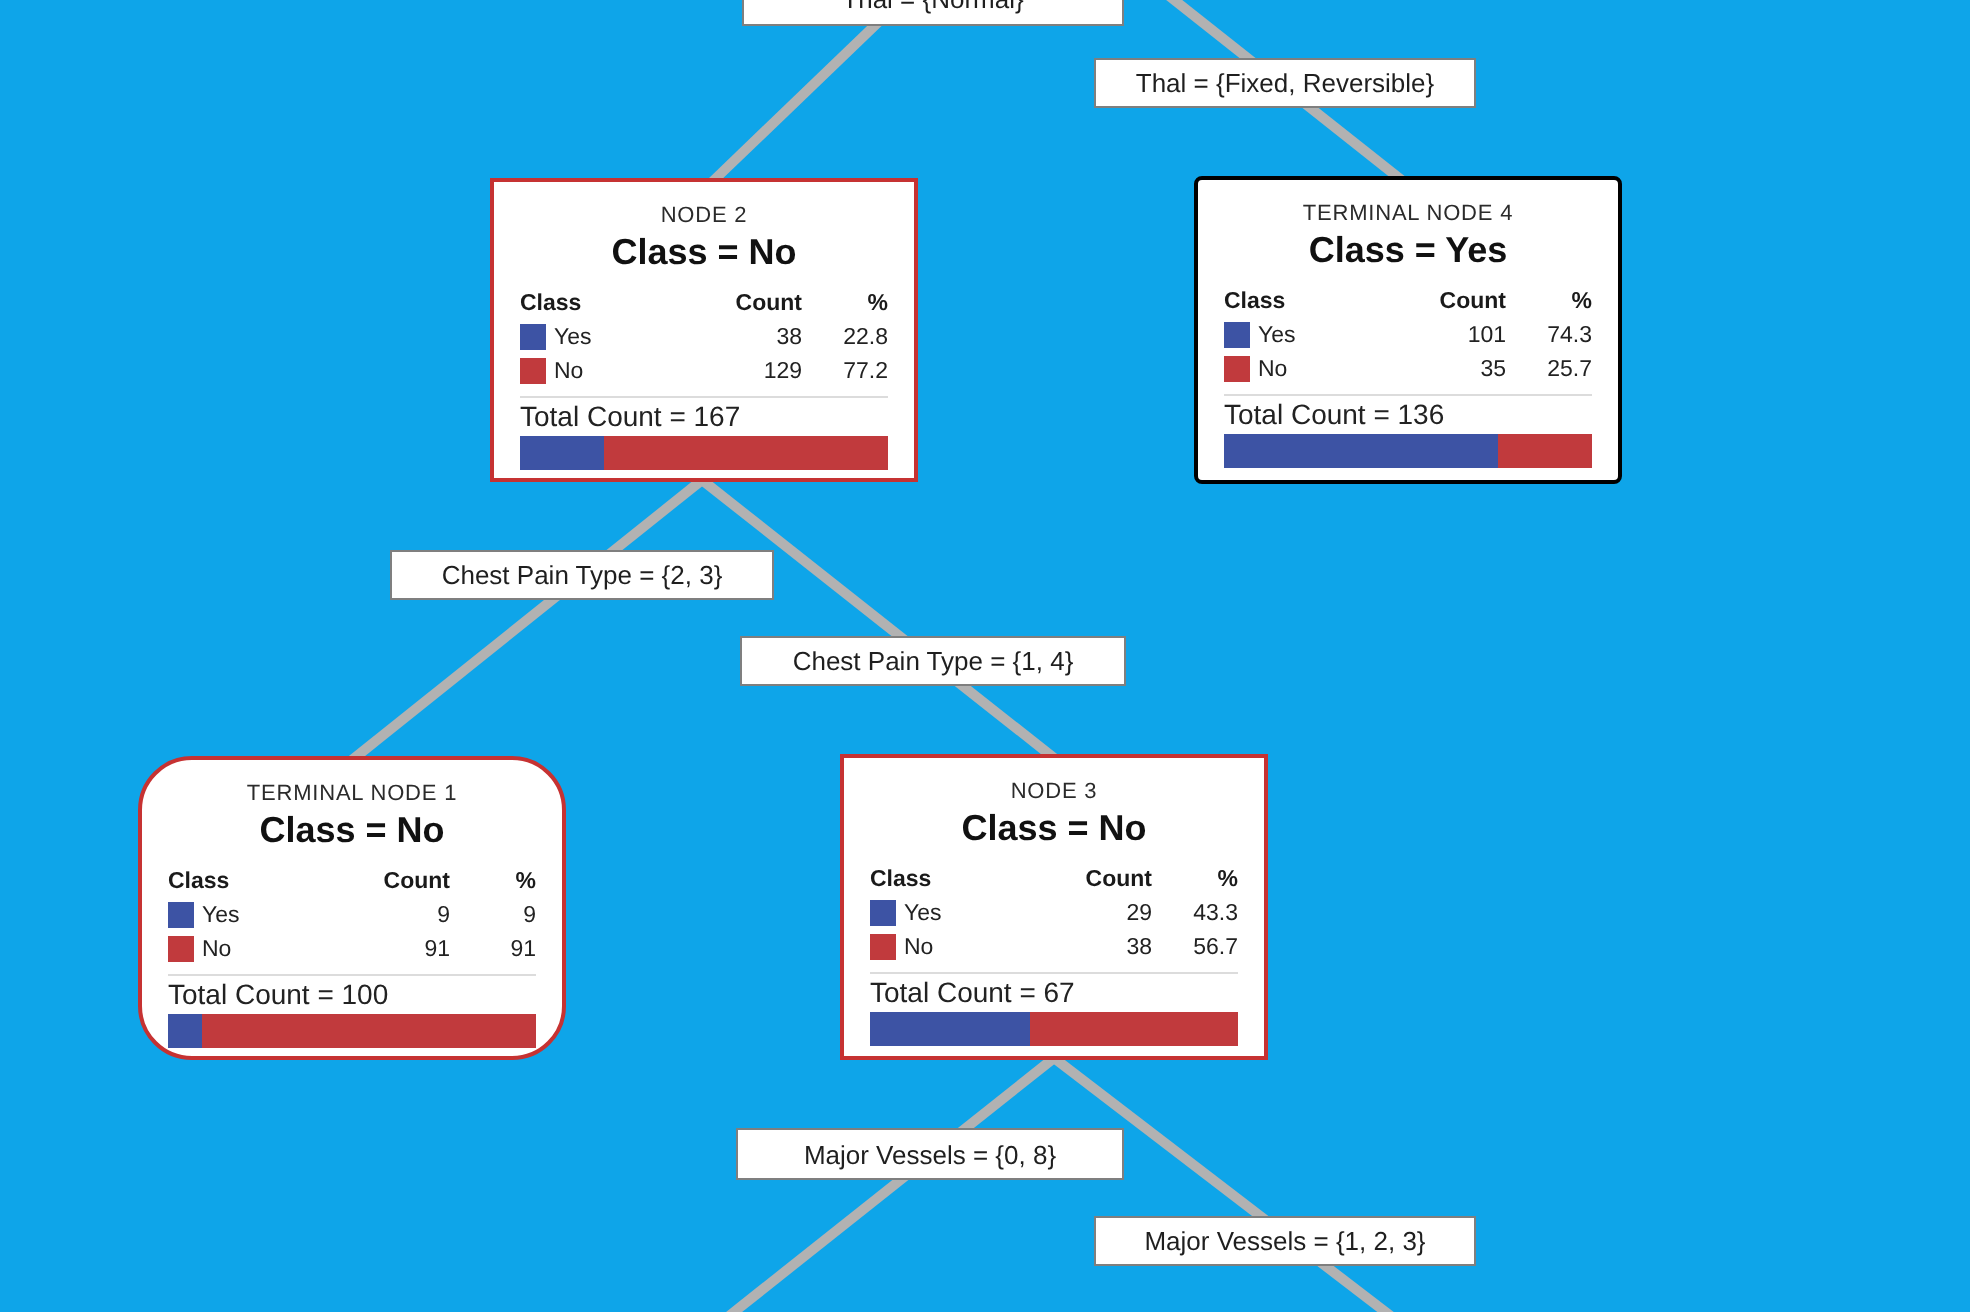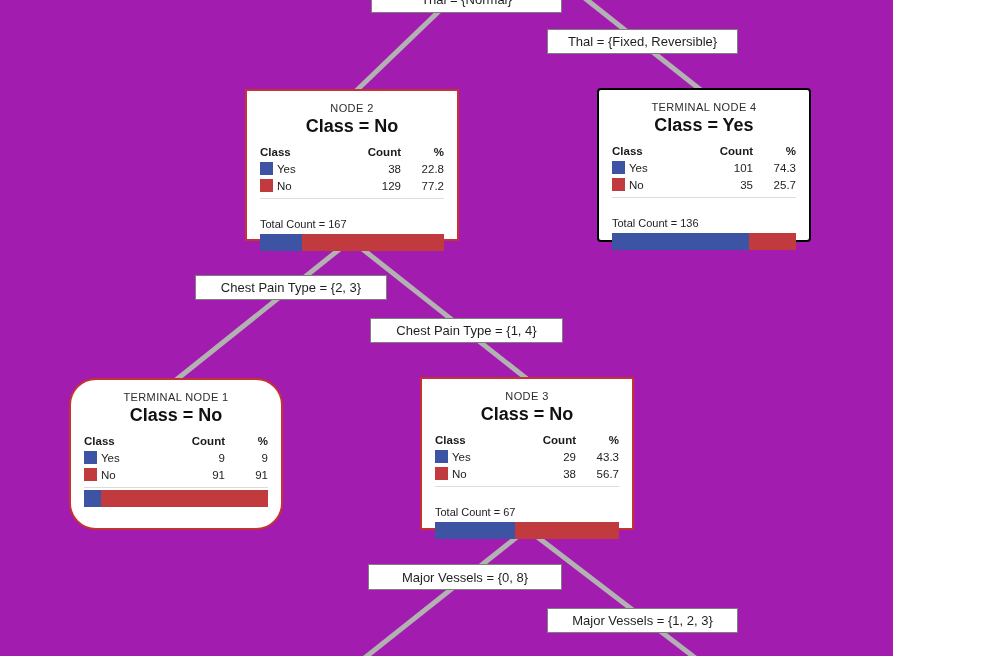--- a/index.html
+++ b/index.html
@@ -1,17 +1,17 @@
 <!DOCTYPE html>
 <html><head>
 <meta charset="utf-8">
 <style>
   html,body{margin:0;padding:0;background:#ffffff;}
   .canvas{
-    position:relative;width:893px;height:656px;overflow:hidden;background:#a21caf;
+    position:relative;width:985px;height:656px;overflow:hidden;background:#0ea5e9;
     font-family:"Liberation Sans",sans-serif;
     text-decoration:underline;
   }
   svg.edges{position:absolute;left:0;top:0;z-index:0;}
   svg.edges line{stroke:#b2b2b2;stroke-width:5;}
 
   
   .edge-label{
     position:absolute;z-index:2;background:#ffffff;border:1px solid #7f7f7f;
     display:flex;align-items:center;justify-content:center;
@@ -37,21 +37,21 @@
   }
   .trow{display:flex;align-items:center;height:17px;font-size:11.5px;color:#222222;}
   .trow.thead{font-weight:bold;color:#1a1a1a;}
   .swatch{width:13px;height:13px;margin-right:4px;flex:0 0 auto;}
   .swatch.blue{background:#3d53a4;}
   .swatch.red{background:#c13a3d;}
   .tlabel{flex:1 1 auto;text-align:left;}
   .tcount{flex:0 0 50px;text-align:right;}
   .tpct{flex:0 0 43px;text-align:right;}
   .sep{height:1px;background:#dcdcdc;margin-top:4px;}
-  .total{font-size:11px;color:#222222;line-height:15px;margin-top:18px;}
+  .total{font-size:14px;color:#222222;line-height:15px;margin-top:2px;}
   .bar{display:flex;height:17px;margin-top:2px;overflow:hidden;}
   .bar-yes{background:#3d53a4;height:100%;}
   .bar-no{background:#c13a3d;height:100%;}
 </style>
 </head>
 <body>
 
 <div class="canvas">
 
   <svg class="edges" width="985" height="656">
@@ -140,20 +140,21 @@
       <span class="tcount">9</span>
       <span class="tpct">9</span>
     </div>
     <div class="trow">
       <span class="swatch red"></span>
       <span class="tlabel">No</span>
       <span class="tcount">91</span>
       <span class="tpct">91</span>
     </div>
     <div class="sep"></div>
+    <div class="total">Total Count = 100</div>
     <div class="bar">
       <div class="bar-yes" style="width: 9%;"></div>
       <div class="bar-no" style="width: 91%;"></div>
     </div>
   </div>
 
   <div class="node square-red" style="left:420px;top:377px;height:153px;">
     <div class="node-title">NODE 3</div>
     <div class="node-class">Class = No</div>
     <div class="trow thead">

